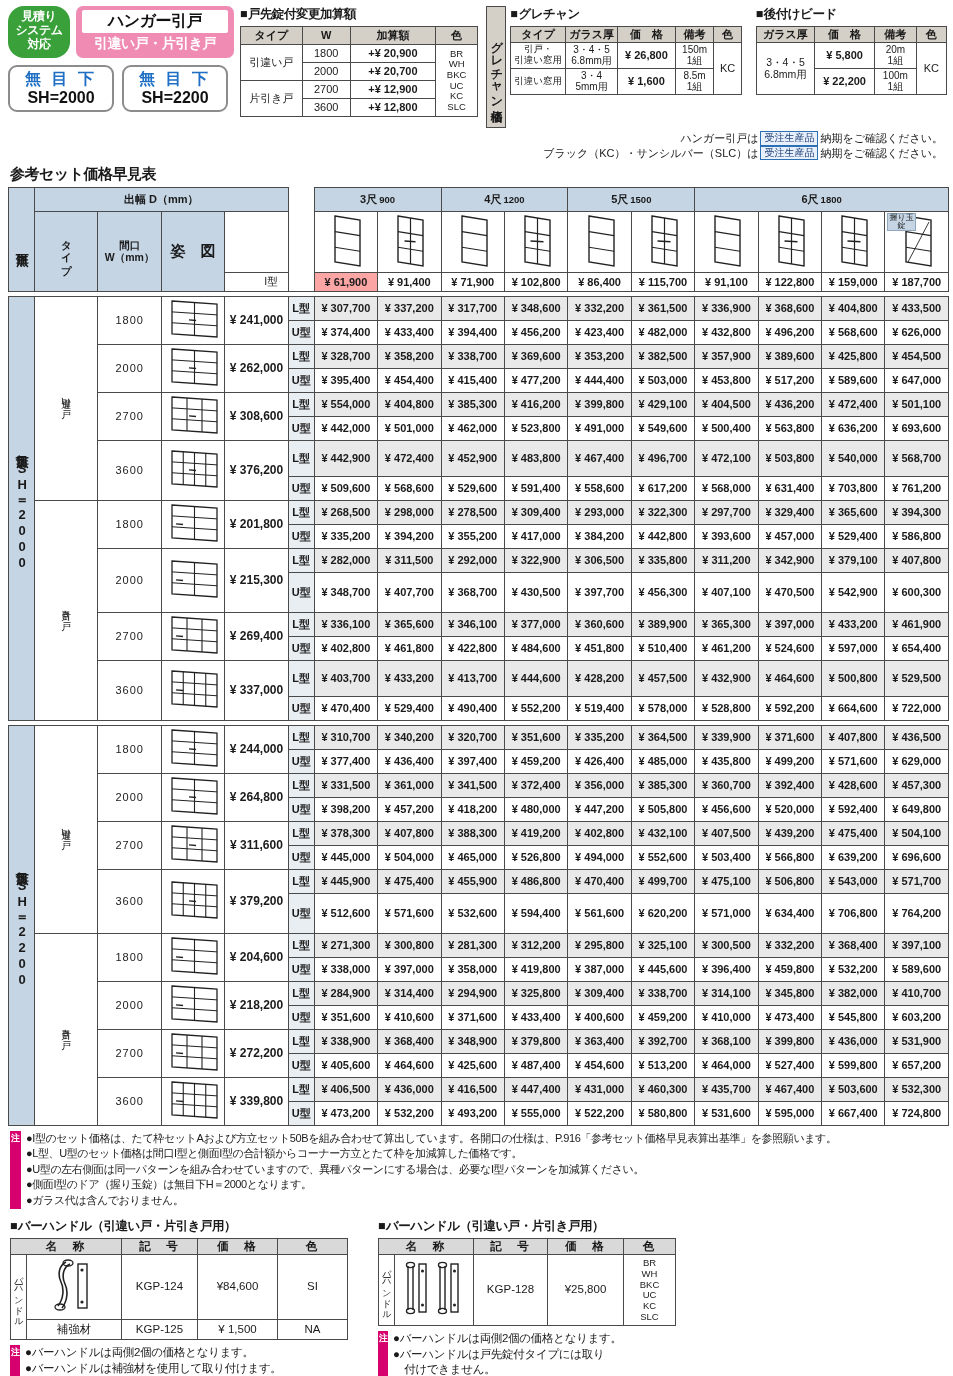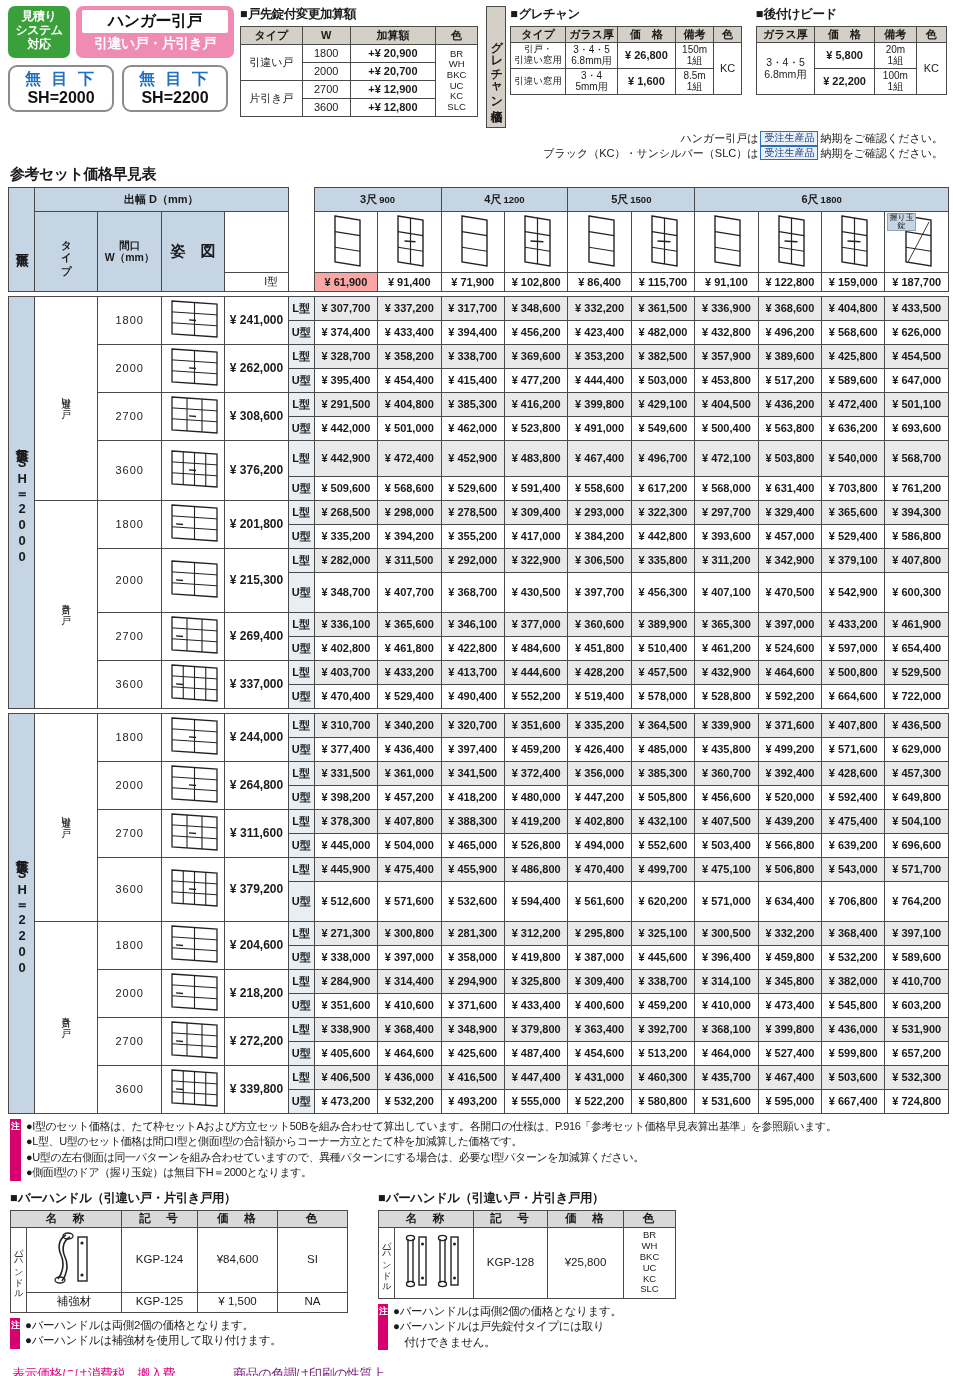--- a/index.html
+++ b/index.html
@@ -13,21 +13,21 @@
     position: relative;
     overflow: hidden;
   }
   .page { position: relative; width: 953px; height: 1376px; padding: 6px 6px 0 6px; }
 
   
   .top-row { display: flex; align-items: flex-start; gap: 0; }
   .badges { width: 230px; flex: 0 0 230px; padding-left: 2px; }
   .badge-line1 { display: flex; gap: 6px; align-items: stretch; }
   .badge-green {
-    background: #3aa13a; color:#fff; border-radius: 7px;
+    background: #3aa13a; color:#fff; border-radius: 16px;
     width: 62px; padding: 3px 0 4px 0; text-align:center;
     font-weight: 700; font-size: 12px; line-height: 1.18;
     letter-spacing: -0.5px;
   }
   .badge-pink {
     background: #f08cb4; border-radius: 7px; padding: 4px 6px 5px 6px;
     width: 158px; text-align:center;
   }
   .badge-pink .b1 {
     background:#fff; color:#111; font-weight:700; font-size:16px;
@@ -445,21 +445,21 @@
             <td class="c-fig" rowspan="2" style="height:48px"><span class="fig"><svg width="52" height="42" viewBox="0 0 52 42">
                   <path d="M5 3 L50 6 L50 39 L5 36 Z" fill="#fff" stroke="#222" stroke-width="1.3"></path>
                   <path d="M5 13.89 L50 16.89" stroke="#222" stroke-width="1"></path>
                   <path d="M5 24.78 L50 27.78" stroke="#222" stroke-width="1"></path>
                   <path d="M20 4 L20 37" stroke="#222" stroke-width="1.1"></path>
                   <path d="M35 5 L35 38" stroke="#222" stroke-width="1.1"></path>
                   <path d="M22 21.84 l7 0.6" stroke="#222" stroke-width="1.4"></path>
                 </svg></span></td>
             <td class="c-iprice iprice" rowspan="2">¥ 308,600</td>
             <td class="c-lu">L型</td>
-            <td class="c-p price" style="height:24px">¥ 291,500</td>
+            <td class="c-p price" style="height:24px">¥ 554,000</td>
             <td class="c-p price" style="height:24px">¥ 404,800</td>
             <td class="c-p price" style="height:24px">¥ 385,300</td>
             <td class="c-p price" style="height:24px">¥ 416,200</td>
             <td class="c-p price" style="height:24px">¥ 399,800</td>
             <td class="c-p price" style="height:24px">¥ 429,100</td>
             <td class="c-p price" style="height:24px">¥ 404,500</td>
             <td class="c-p price" style="height:24px">¥ 436,200</td>
             <td class="c-p price" style="height:24px">¥ 472,400</td>
             <td class="c-p price" style="height:24px">¥ 501,100</td>
           </tr>
@@ -626,21 +626,21 @@
                   <path d="M5 3 L50 6 L50 39 L5 36 Z" fill="#fff" stroke="#222" stroke-width="1.3"></path>
                   <path d="M5 13.89 L50 16.89" stroke="#222" stroke-width="1"></path>
                   <path d="M5 24.78 L50 27.78" stroke="#222" stroke-width="1"></path>
                   <path d="M16.25 3.75 L16.25 36.75" stroke="#222" stroke-width="1.1"></path>
                   <path d="M27.5 4.5 L27.5 37.5" stroke="#222" stroke-width="1.1"></path>
                   <path d="M38.75 5.25 L38.75 38.25" stroke="#222" stroke-width="1.1"></path>
                   <path d="M9 21.84 l7 0.6" stroke="#222" stroke-width="1.4"></path>
                 </svg></span></td>
             <td class="c-iprice iprice" rowspan="2">¥ 337,000</td>
             <td class="c-lu">L型</td>
-            <td class="c-p price" style="height:24px">¥ 403,700</td>
+            <td class="c-p price" style="height:36px">¥ 403,700</td>
             <td class="c-p price" style="height:24px">¥ 433,200</td>
             <td class="c-p price" style="height:24px">¥ 413,700</td>
             <td class="c-p price" style="height:24px">¥ 444,600</td>
             <td class="c-p price" style="height:24px">¥ 428,200</td>
             <td class="c-p price" style="height:24px">¥ 457,500</td>
             <td class="c-p price" style="height:24px">¥ 432,900</td>
             <td class="c-p price" style="height:24px">¥ 464,600</td>
             <td class="c-p price" style="height:24px">¥ 500,800</td>
             <td class="c-p price" style="height:24px">¥ 529,500</td>
           </tr>
@@ -955,20 +955,21 @@
 
   <div class="notes">
     <div class="note-bar">
         <span>注</span>
       </div>
     <div class="note-list">
       <div>●I型のセット価格は、たて枠セットAおよび方立セット50Bを組み合わせて算出しています。各開口の仕様は、P.916「参考セット価格早見表算出基準」を参照願います。</div>
       <div>●L型、U型のセット価格は間口I型と側面I型の合計額からコーナー方立とたて枠を加減算した価格です。</div>
       <div>●U型の左右側面は同一パターンを組み合わせていますので、異種パターンにする場合は、必要なI型パターンを加減算ください。</div>
       <div>●側面I型のドア（握り玉錠）は無目下H＝2000となります。</div>
+      <div>●ガラス代は含んでおりません。</div>
     </div>
   </div>
 
   <div class="handles">
 
     <div class="handle-block" style="width:348px;">
       <h4 class="sec">バーハンドル（引違い戸・片引き戸用）</h4>
       <table class="hnd" style="width:338px;">
         <tbody>
             <tr>

